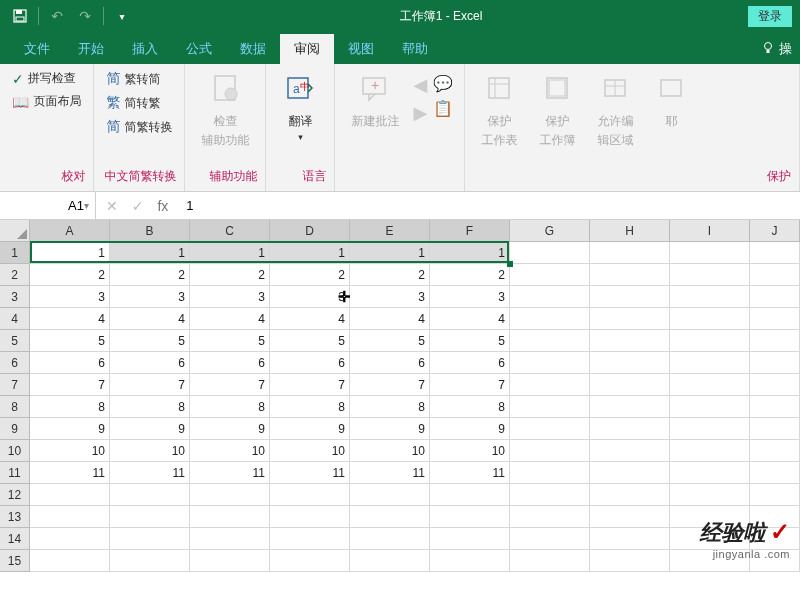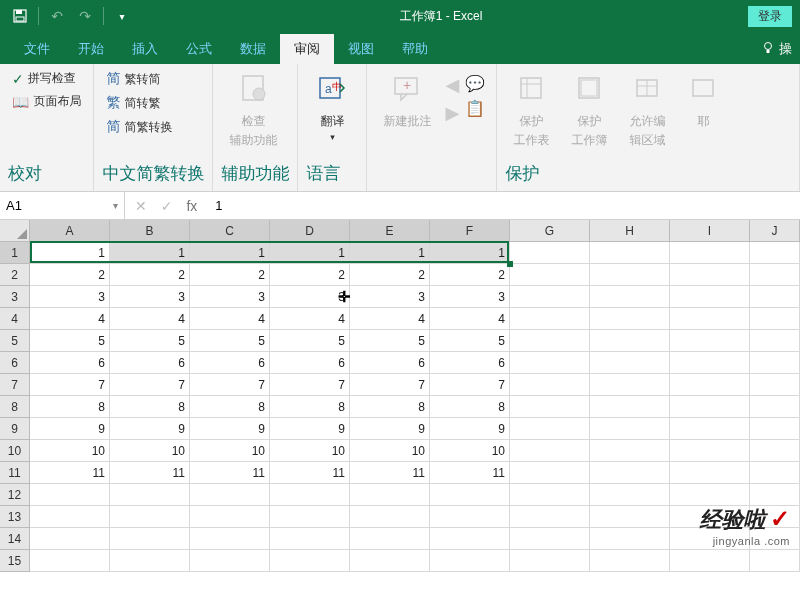--- a/index.html
+++ b/index.html
@@ -14,31 +14,31 @@
     .login-btn { background: #5eead4; color: #333; padding: 2px 10px; font-size: 12px; border: none; cursor: pointer; }
     
     .tabs { background: #0e7241; height: 32px; display: flex; align-items: flex-end; padding-left: 10px; }
     .tab { color: #7dd3fc; padding: 6px 14px; font-size: 13px; cursor: pointer; }
     .tab.active { background: #f3f3f3; color: #222; }
     .tab-extra { margin-left: auto; display: flex; align-items: center; color: #fff; padding: 6px 8px; font-size: 13px; gap: 4px; }
     
     .ribbon { background: #f3f3f3; height: 128px; border-bottom: 1px solid #d0d0d0; display: flex; }
     .ribbon-group { border-right: 1px solid #dcdcdc; padding: 4px 8px; display: flex; flex-direction: column; }
     .ribbon-group-body { flex: 1; display: flex; gap: 6px; align-items: flex-start; }
-    .ribbon-group-label { text-align: left; font-size: 17px; color: #0f766e; padding: 2px 0; }
+    .ribbon-group-label { text-align: right; font-size: 12px; color: #be185d; padding: 2px 0; }
     .ribbon-btn-small { display: flex; align-items: center; gap: 4px; font-size: 12px; padding: 2px 4px; cursor: pointer; color: #333; }
     .ribbon-col { display: flex; flex-direction: column; gap: 2px; }
     .ribbon-btn-large { display: flex; flex-direction: column; align-items: center; justify-content: center; gap: 2px; font-size: 12px; padding: 4px 8px; cursor: pointer; color: #333; min-width: 52px; }
     .ribbon-btn-large.disabled { color: #aaa; }
     .ribbon-btn-large .icon { font-size: 28px; }
     .small-icon { font-size: 14px; color: #0e7241; }
     .small-icon.blue { color: #3a6ea5; }
     
     .formula-bar { height: 28px; border-bottom: 1px solid #d0d0d0; display: flex; align-items: center; background: #fff; }
-    .name-box { width: 125px; height: 100%; border-right: 1px solid #d0d0d0; display: flex; align-items: center; padding: 0 6px; font-size: 13px; justify-content: space-between; }
+    .name-box { width: 96px; height: 100%; border-right: 1px solid #d0d0d0; display: flex; align-items: center; padding: 0 6px; font-size: 13px; justify-content: flex-end; }
     .fb-btns { display: flex; align-items: center; padding: 0 10px; gap: 14px; color: #777; font-size: 14px; }
     .fb-input { flex: 1; padding: 0 8px; font-size: 13px; }
     
     .grid-area { position: relative; height: 380px; overflow: hidden; }
     .corner { position: absolute; left: 0; top: 0; width: 30px; height: 22px; background: #e6e6e6; border-right: 1px solid #bbb; border-bottom: 1px solid #bbb; }
     .corner::after { content: ""; position: absolute; right: 2px; bottom: 2px; width: 0; height: 0; border-style: solid; border-width: 0 0 10px 10px; border-color: transparent transparent #999 transparent; }
     .col-headers { position: absolute; left: 30px; top: 0; right: 0; height: 22px; display: flex; }
     .col-h { width: 80px; height: 22px; background: #e6e6e6; border-right: 1px solid #bbb; border-bottom: 1px solid #bbb; text-align: center; font-size: 12px; line-height: 22px; color: #333; }
     .col-h.last { flex: 1; }
     .row-headers { position: absolute; left: 0; top: 22px; width: 30px; }
@@ -49,21 +49,21 @@
     .row { display: flex; height: 22px; }
     .cell { width: 80px; height: 22px; border-right: 1px solid #d8d8d8; border-bottom: 1px solid #d8d8d8; text-align: right; padding: 0 4px; font-size: 12px; line-height: 22px; color: #222; }
     .cell.last { flex: 1; }
     .row.selected .cell.in-sel { background: #dcdcdc; }
     .row.selected .cell.active { background: #fff; }
     .sel-border { position: absolute; border: 2px solid #0e7241; pointer-events: none; }
     .sel-handle { position: absolute; width: 6px; height: 6px; background: #0e7241; }
     
     .cursor-cross { position: absolute; font-size: 15px; color: #000; pointer-events: none; font-weight: bold; }
     
-    .watermark { position: absolute; right: 10px; bottom: 53px; text-align: right; }
+    .watermark { position: absolute; right: 10px; bottom: 40px; text-align: right; }
     .watermark-main { font-size: 22px; font-weight: bold; color: #222; font-style: italic; }
     .watermark-check { color: #c00; font-size: 24px; font-weight: bold; }
     .watermark-sub { font-size: 11px; color: #666; letter-spacing: 0.5px; }
   </style>
 </head>
 <body>
 
 <div class="titlebar">
   <div class="titlebar-left">
     <span class="titlebar-icon">

